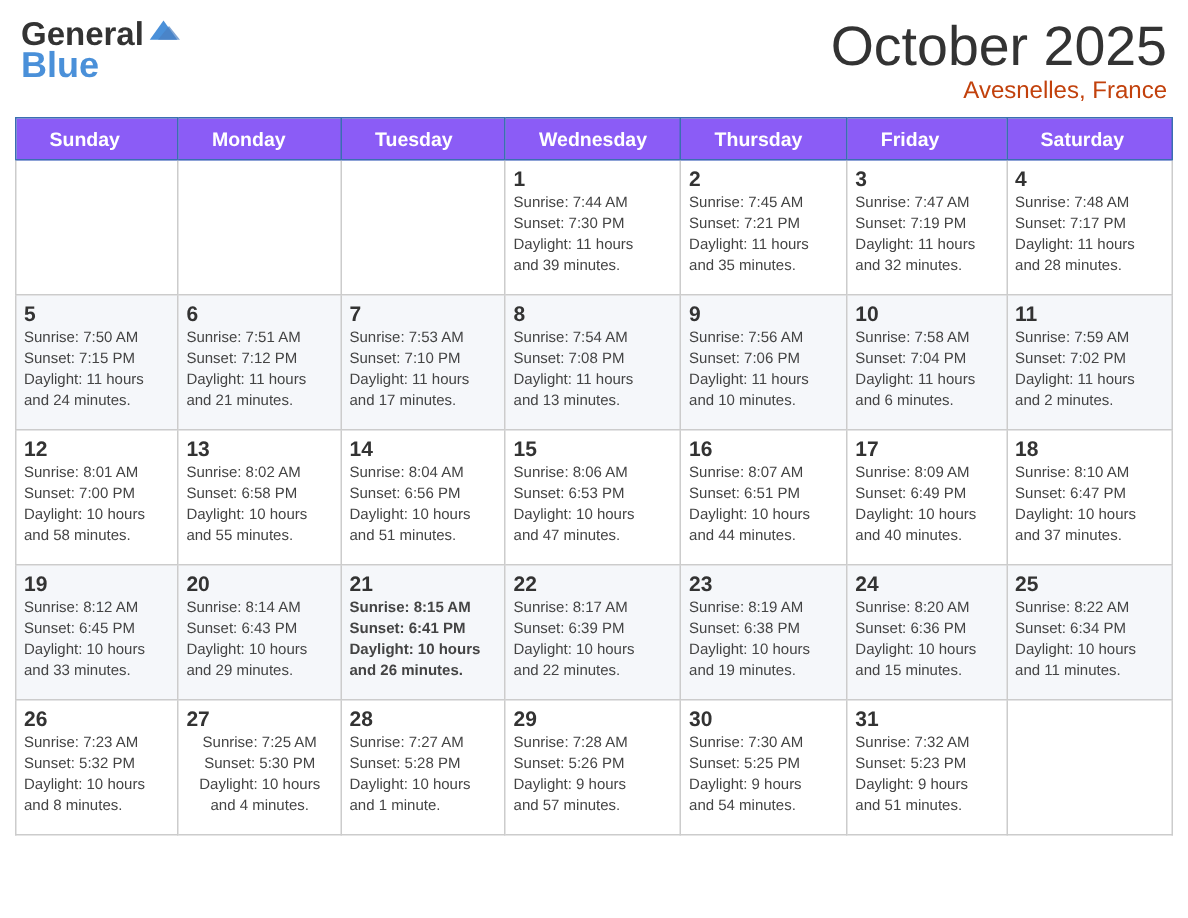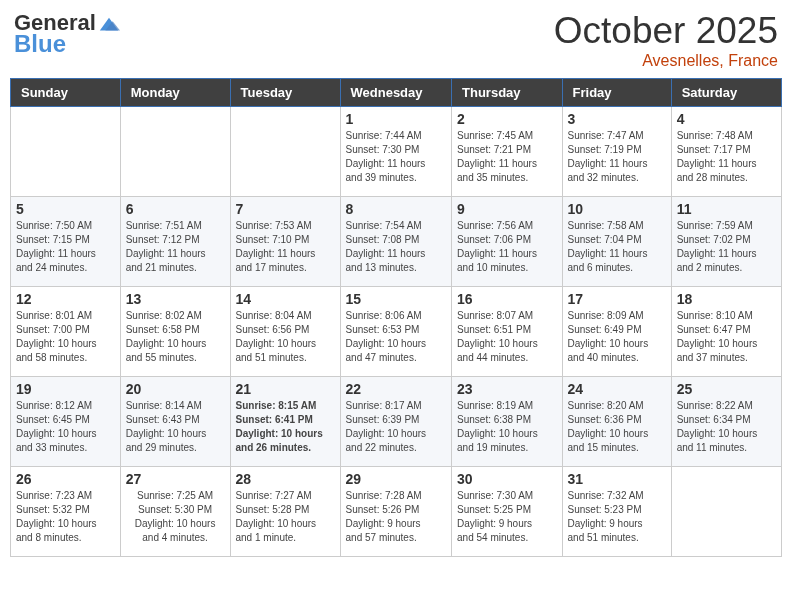--- a/index.html
+++ b/index.html
@@ -17,21 +17,21 @@
       margin-bottom: 8px;
       padding: 0 4px;
     }
     .logo {
       display: flex;
       flex-direction: column;
       align-items: flex-start;
     }
     .logo-text {
       display: flex;
-      align-items: flex-end;
+      align-items: flex-start;
     }
     .logo-general {
       font-size: 22px;
       font-weight: bold;
       color: #333;
     }
     .logo-blue {
       font-size: 24px;
       font-weight: bold;
       color: #4a90d9;
@@ -52,24 +52,24 @@
     .subtitle {
       font-size: 16px;
       color: #c2410c;
     }
     .calendar {
       width: 100%;
       border-collapse: collapse;
       border: 1px solid #ccc;
     }
     .calendar th {
-      background-color: #404040;
+      background-color: #8b5cf6;
       color: white;
       text-align: left;
-      padding: 6px 10px;
+      padding: 6px 22px;
       font-size: 13px;
       font-weight: bold;
       border: 1px solid #3a6fb1;
     }
     .calendar td {
       vertical-align: top;
       width: 113px;
       height: 90px;
       padding: 4px 5px;
       border: 1px solid #ccc;

